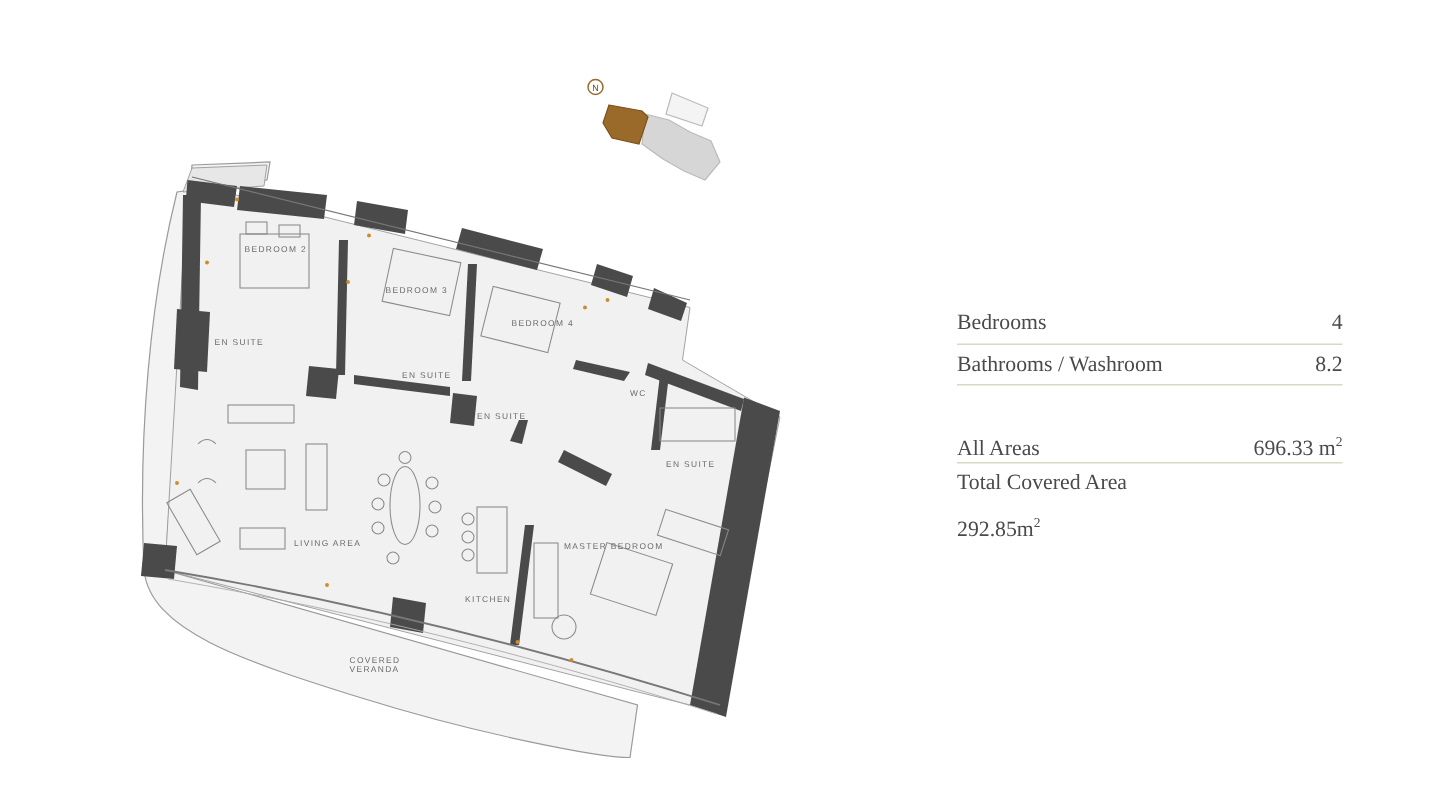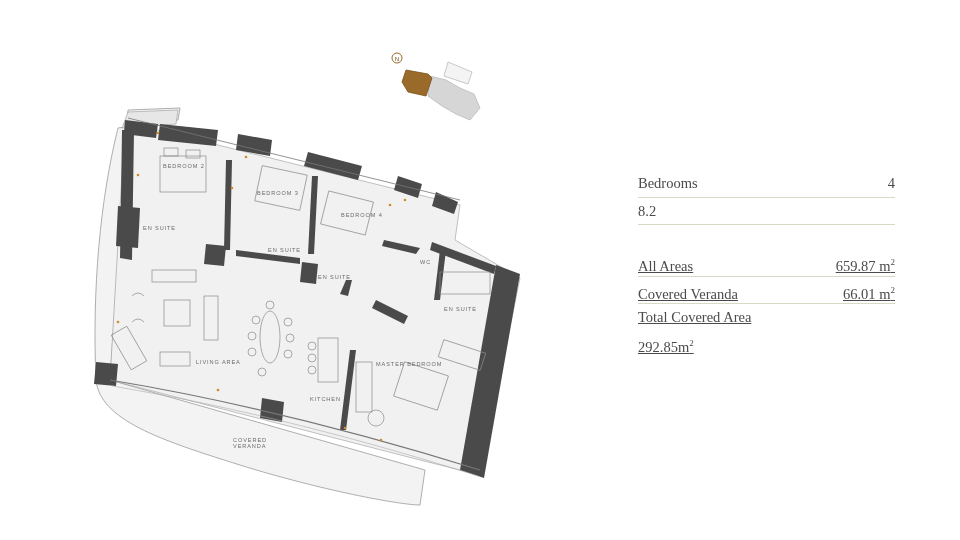--- a/index.html
+++ b/index.html
@@ -4,22 +4,22 @@
 <style>
   html, body { margin:0; padding:0; background:#ffffff; }
   body { width:960px; height:540px; position:relative; overflow:hidden; font-family:"Liberation Serif", serif; }
   .plan { position:absolute; left:0; top:0; width:600px; height:540px; }
   .plan svg { display:block; }
   .room-label { font-family:"Liberation Sans", sans-serif; font-size:5.6px; letter-spacing:0.9px; fill:#6b6b6b; }
   .specs { position:absolute; left:638px; top:170px; width:257px; color:#4a4a4a; }
   .row { display:flex; justify-content:space-between; align-items:baseline; height:26.5px; line-height:26px; font-size:14.5px; border-bottom:1px solid #d6d9c4; }
   .row .label { font-family:"Liberation Serif", serif; }
   .row .value { font-family:"Liberation Serif", serif; }
-  .group { margin-bottom:24px; }
-  .group.g2 { margin-top:0;text-decoration:underline; }
+  .group { margin-bottom:24px;margin-top:32px; }
+  .group.g2 { margin-top:0; }
   sup { font-size:9px; vertical-align:6px; }
 </style>
 </head>
 <body>
 
 <div style="position:absolute;left:388px;top:50px;width:100px;height:80px;">
   <svg width="100" height="80" viewBox="0 0 100 80">
     <g>
       <circle cx="9" cy="8" r="5" fill="none" stroke="#9a6a2a" stroke-width="1"></circle>
       <text x="9" y="10.5" text-anchor="middle" font-family="Liberation Sans, sans-serif" font-size="6" fill="#6b4a1a">N</text>
@@ -132,30 +132,27 @@
   </svg>
 </div>
 
 <div class="specs">
   <div class="group">
     <div class="row">
       <span class="label">Bedrooms</span>
       <span class="value">4</span>
     </div>
     <div class="row">
+      <span class="label">Bathrooms / Washroom</span>
       <span class="value">8.2</span>
     </div>
   </div>
   <div class="group g2">
     <div class="row">
       <span class="label">All Areas</span>
-      <span class="value"><span>659.87 m</span><sup>2</sup></span>
-    </div>
-    <div class="row">
-      <span class="label">Covered Veranda</span>
-      <span class="value"><span>66.01 m</span><sup>2</sup></span>
+      <span class="value"><span>696.33 m</span><sup>2</sup></span>
     </div>
     <div class="row" style="border-bottom:none;flex-direction:column;">
       <span class="label">Total Covered Area</span>
       <span class="value"><span>292.85m</span><sup>2</sup></span>
     </div>
   </div>
 </div>
 
 </body></html>

